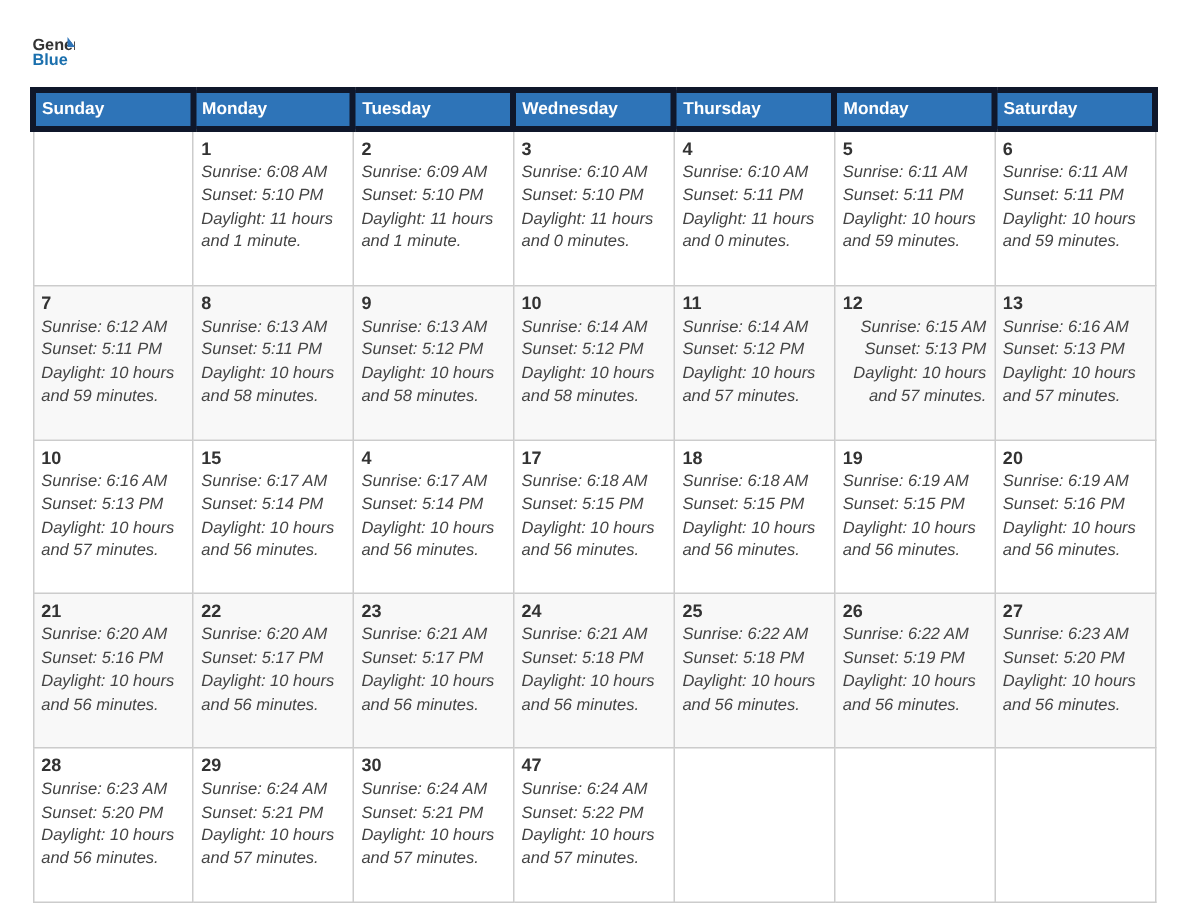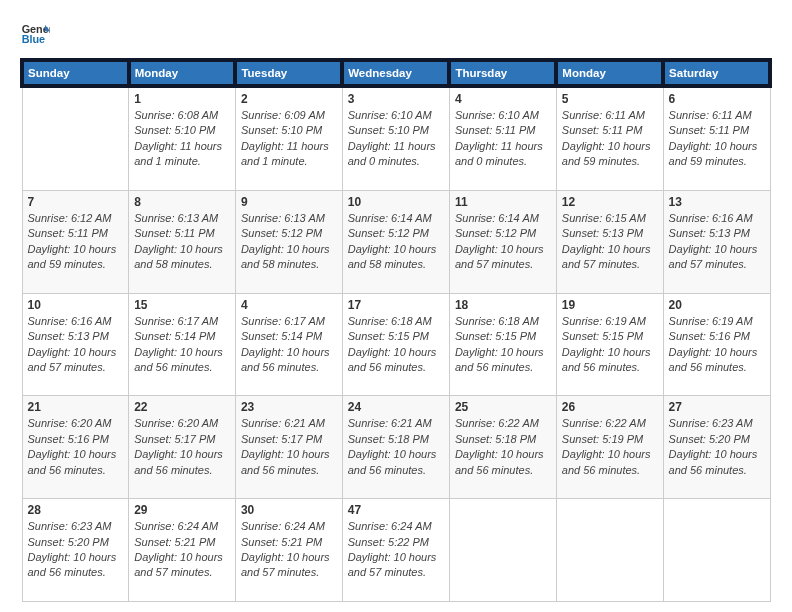--- a/index.html
+++ b/index.html
@@ -205,21 +205,21 @@
           </td>
           <td>
             <span class="day-num">11</span>
             <div class="day-info" style="white-space: pre-line;">Sunrise: 6:14 AM
 Sunset: 5:12 PM
 Daylight: 10 hours
 and 57 minutes.</div>
           </td>
           <td>
             <span class="day-num">12</span>
-            <div class="day-info" style="white-space: pre-line;">Sunrise: 6:15 AM
+            <div class="day-info" style="white-space: pre-line; text-align: right;">Sunrise: 6:15 AM
 Sunset: 5:13 PM
 Daylight: 10 hours
 and 57 minutes.</div>
           </td>
           <td>
             <span class="day-num">13</span>
             <div class="day-info" style="white-space: pre-line;">Sunrise: 6:16 AM
 Sunset: 5:13 PM
 Daylight: 10 hours
 and 57 minutes.</div>

